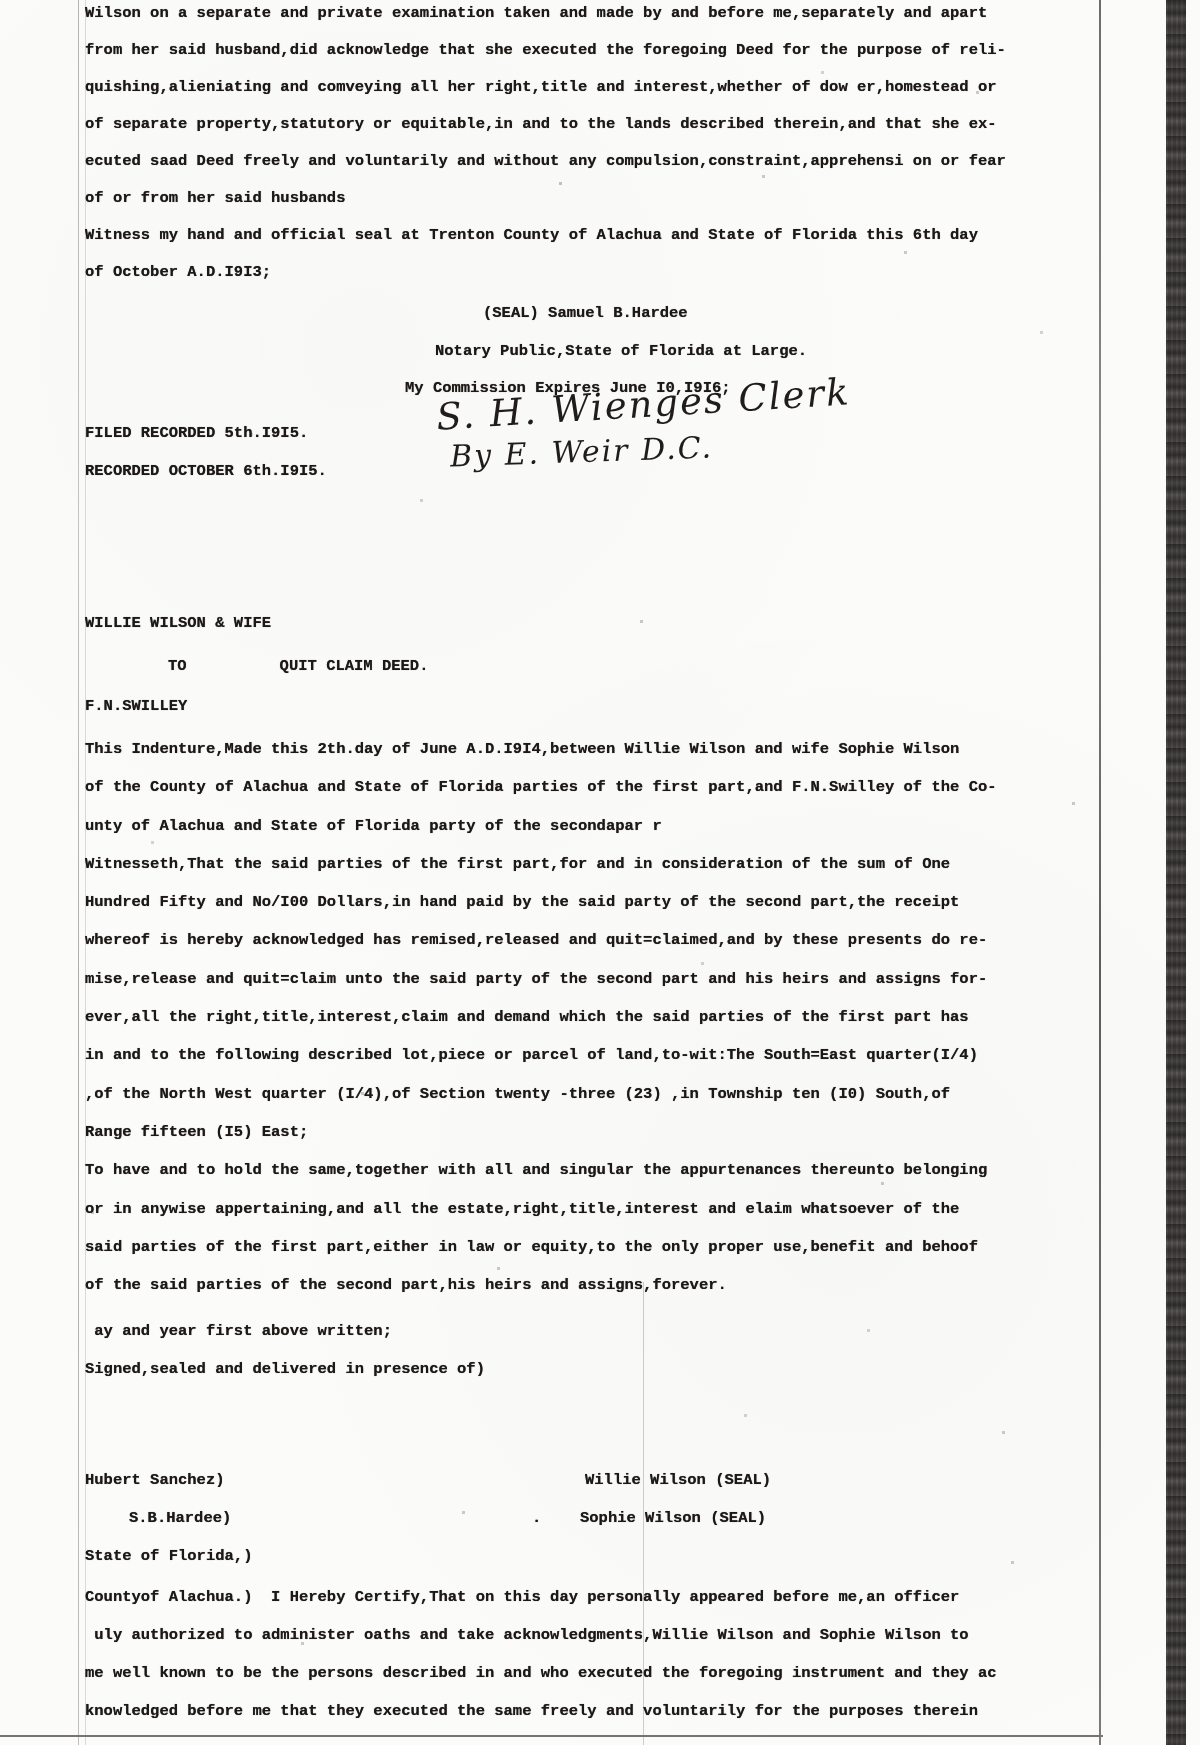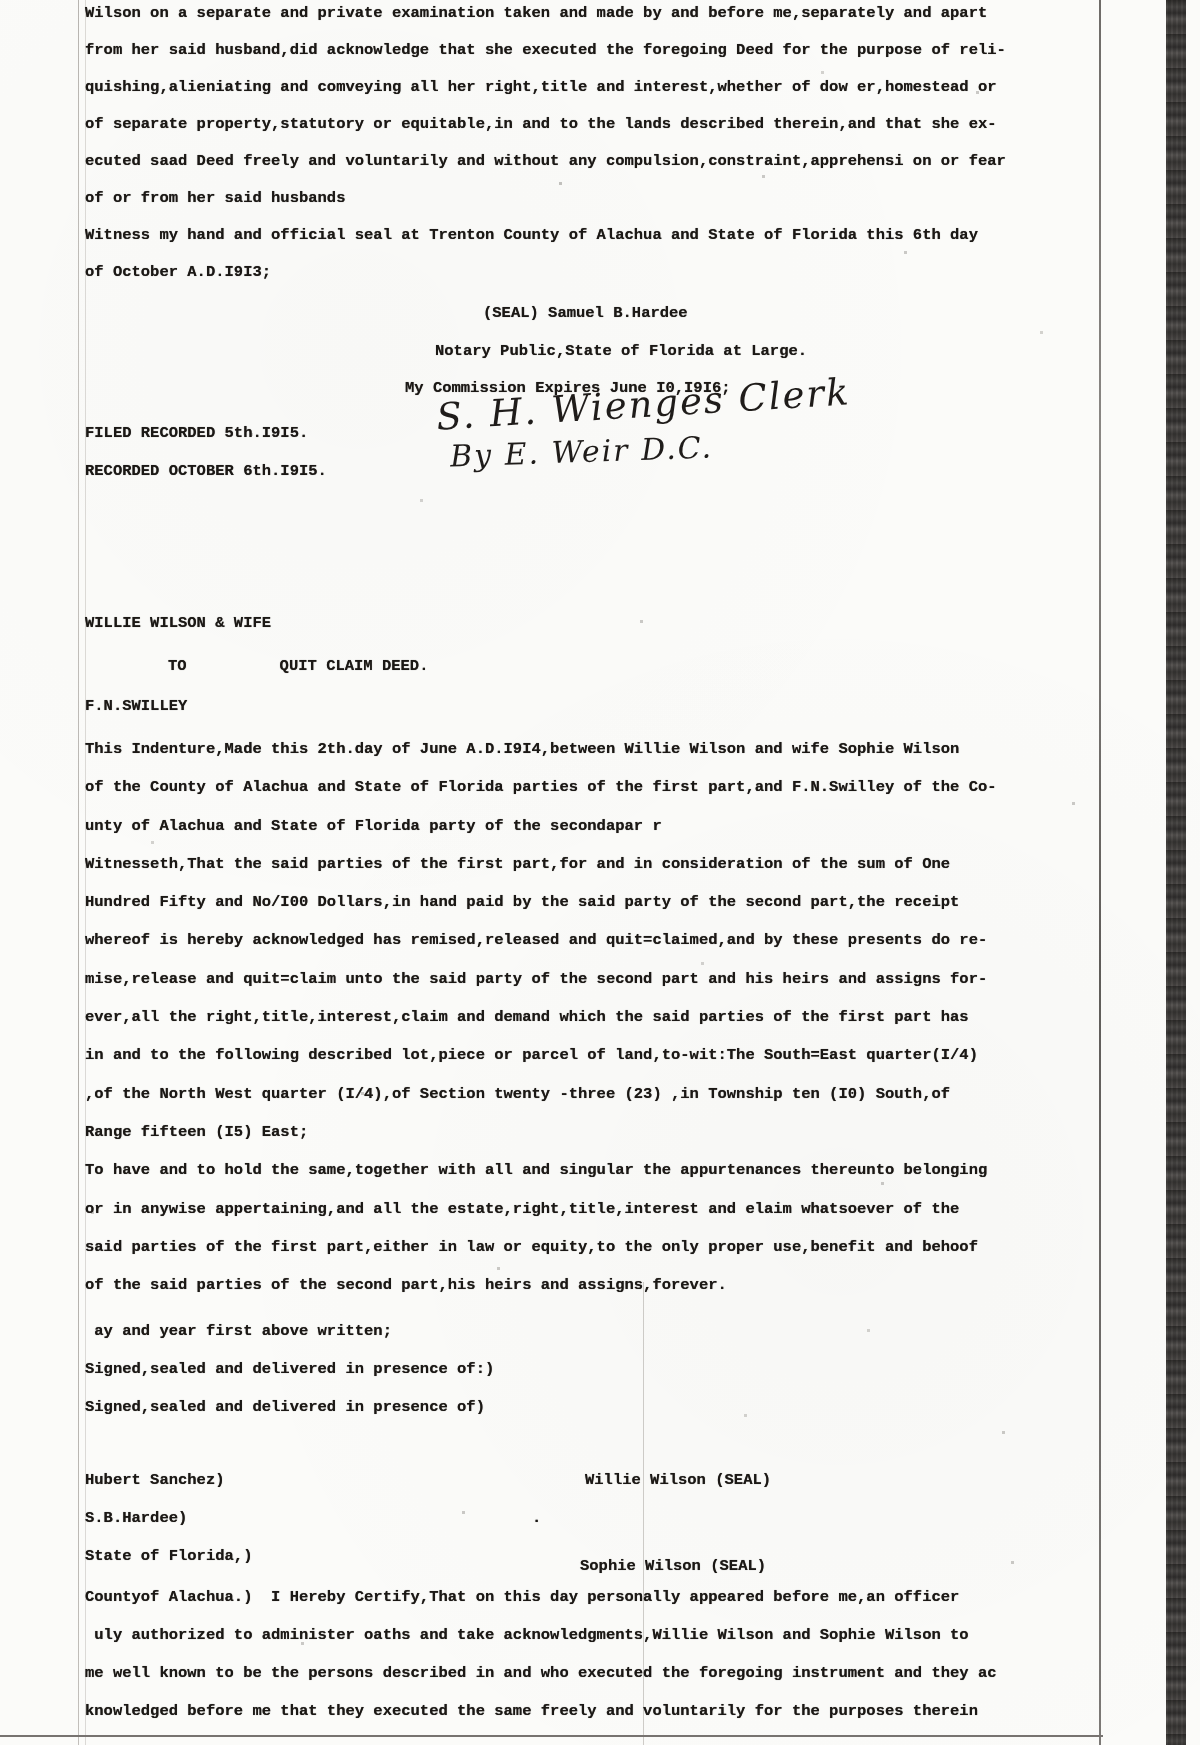--- a/index.html
+++ b/index.html
@@ -92,24 +92,24 @@
 
   <div class="script script1">S. H. Wienges Clerk</div>
   <div class="script script2">By E. Weir D.C.</div>
 
   <div class="tline tw" style="left:85px;top:613px;">WILLIE WILSON &amp; WIFE</div>
   <div class="tline tw" style="left:168px;top:656px;">TO          QUIT CLAIM DEED.</div>
   <div class="tline tw" style="left:85px;top:696px;">F.N.SWILLEY</div>
 
   <div class="block tw lh38" style="left:85px;top:730px;"><div class="ln">This Indenture,Made this 2th.day of June A.D.I9I4,between Willie Wilson and wife Sophie Wilson</div><div class="ln">of the County of Alachua and State of Florida parties of the first part,and F.N.Swilley of the Co-</div><div class="ln">unty of Alachua and State of Florida party of the secondapar r</div><div class="ln">Witnesseth,That the said parties of the first part,for and in consideration of the sum of One</div><div class="ln">Hundred Fifty and No/I00 Dollars,in hand paid by the said party of the second part,the receipt</div><div class="ln">whereof is hereby acknowledged has remised,released and quit=claimed,and by these presents do re-</div><div class="ln">mise,release and quit=claim unto the said party of the second part and his heirs and assigns for-</div><div class="ln">ever,all the right,title,interest,claim and demand which the said parties of the first part has</div><div class="ln">in and to the following described lot,piece or parcel of land,to-wit:The South=East quarter(I/4)</div><div class="ln">,of the North West quarter (I/4),of Section twenty -three (23) ,in Township ten (I0) South,of</div><div class="ln">Range fifteen (I5) East;</div><div class="ln">To have and to hold the same,together with all and singular the appurtenances thereunto belonging</div><div class="ln">or in anywise appertaining,and all the estate,right,title,interest and elaim whatsoever of the</div><div class="ln">said parties of the first part,either in law or equity,to the only proper use,benefit and behoof</div><div class="ln">of the said parties of the second part,his heirs and assigns,forever.</div></div>
 
-  <div class="block tw lh38b" style="left:85px;top:1312px;"><div class="ln"> ay and year first above written;</div><div class="ln">Signed,sealed and delivered in presence of:)</div><div class="ln">Signed,sealed and delivered in presence of)</div></div>
+  <div class="block tw lh38b" style="left:85px;top:1312px;"><div class="ln"> ay and year first above written;</div><div class="ln">Signed,sealed and delivered in presence of)</div></div>
 
   <div class="tline tw" style="left:85px;top:1470px;">Hubert Sanchez)</div>
   <div class="tline tw" style="left:585px;top:1470px;">Willie Wilson (SEAL)</div>
-  <div class="tline tw" style="left:85px;top:1508px;">S.B.Hardee)</div>
+  <div class="tline tw" style="left:85px;top:1508px;padding-left:44px;">S.B.Hardee)</div>
   <div class="tline tw" style="left:532px;top:1508px;">.</div>
-  <div class="tline tw" style="left:580px;top:1508px;margin-top:48px;">Sophie Wilson (SEAL)</div>
+  <div class="tline tw" style="left:580px;top:1508px;">Sophie Wilson (SEAL)</div>
 
   <div class="tline tw" style="left:85px;top:1546px;">State of Florida,)</div>
   <div class="block tw lh38b" style="left:85px;top:1578px;"><div class="ln">Countyof Alachua.)  I Hereby Certify,That on this day personally appeared before me,an officer</div><div class="ln"> uly authorized to administer oaths and take acknowledgments,Willie Wilson and Sophie Wilson to</div><div class="ln">me well known to be the persons described in and who executed the foregoing instrument and they ac</div><div class="ln">knowledged before me that they executed the same freely and voluntarily for the purposes therein</div></div>
 
 </div>
 
 </body></html>

